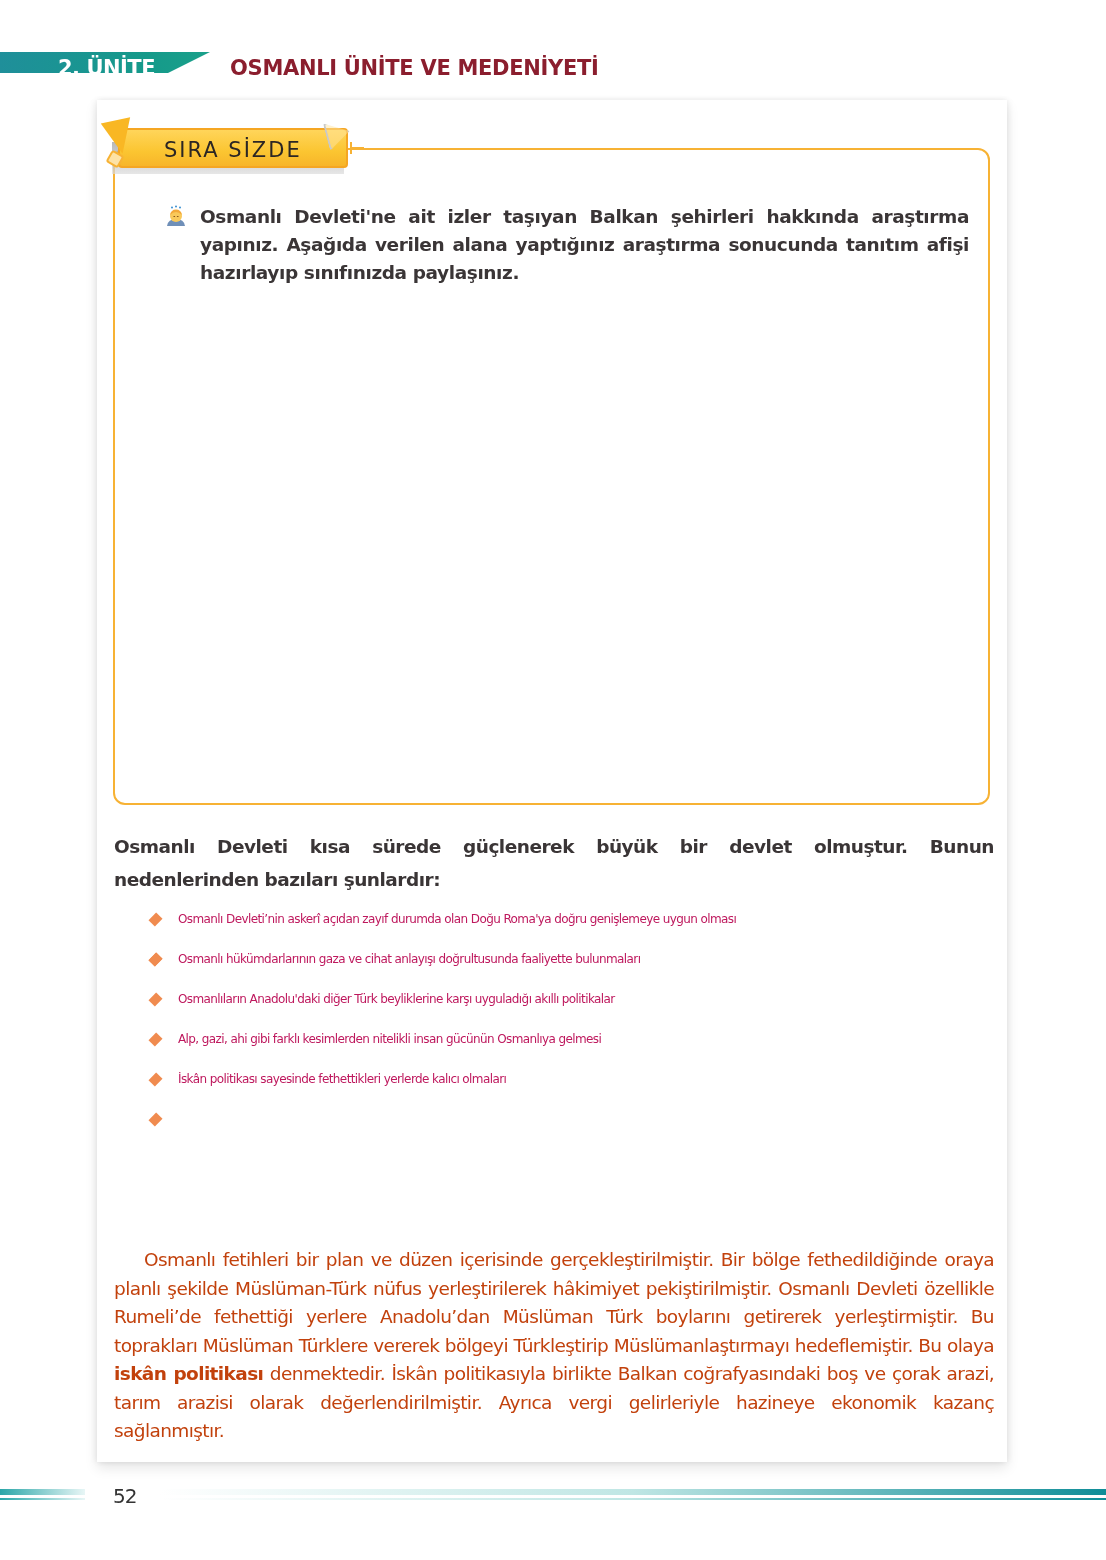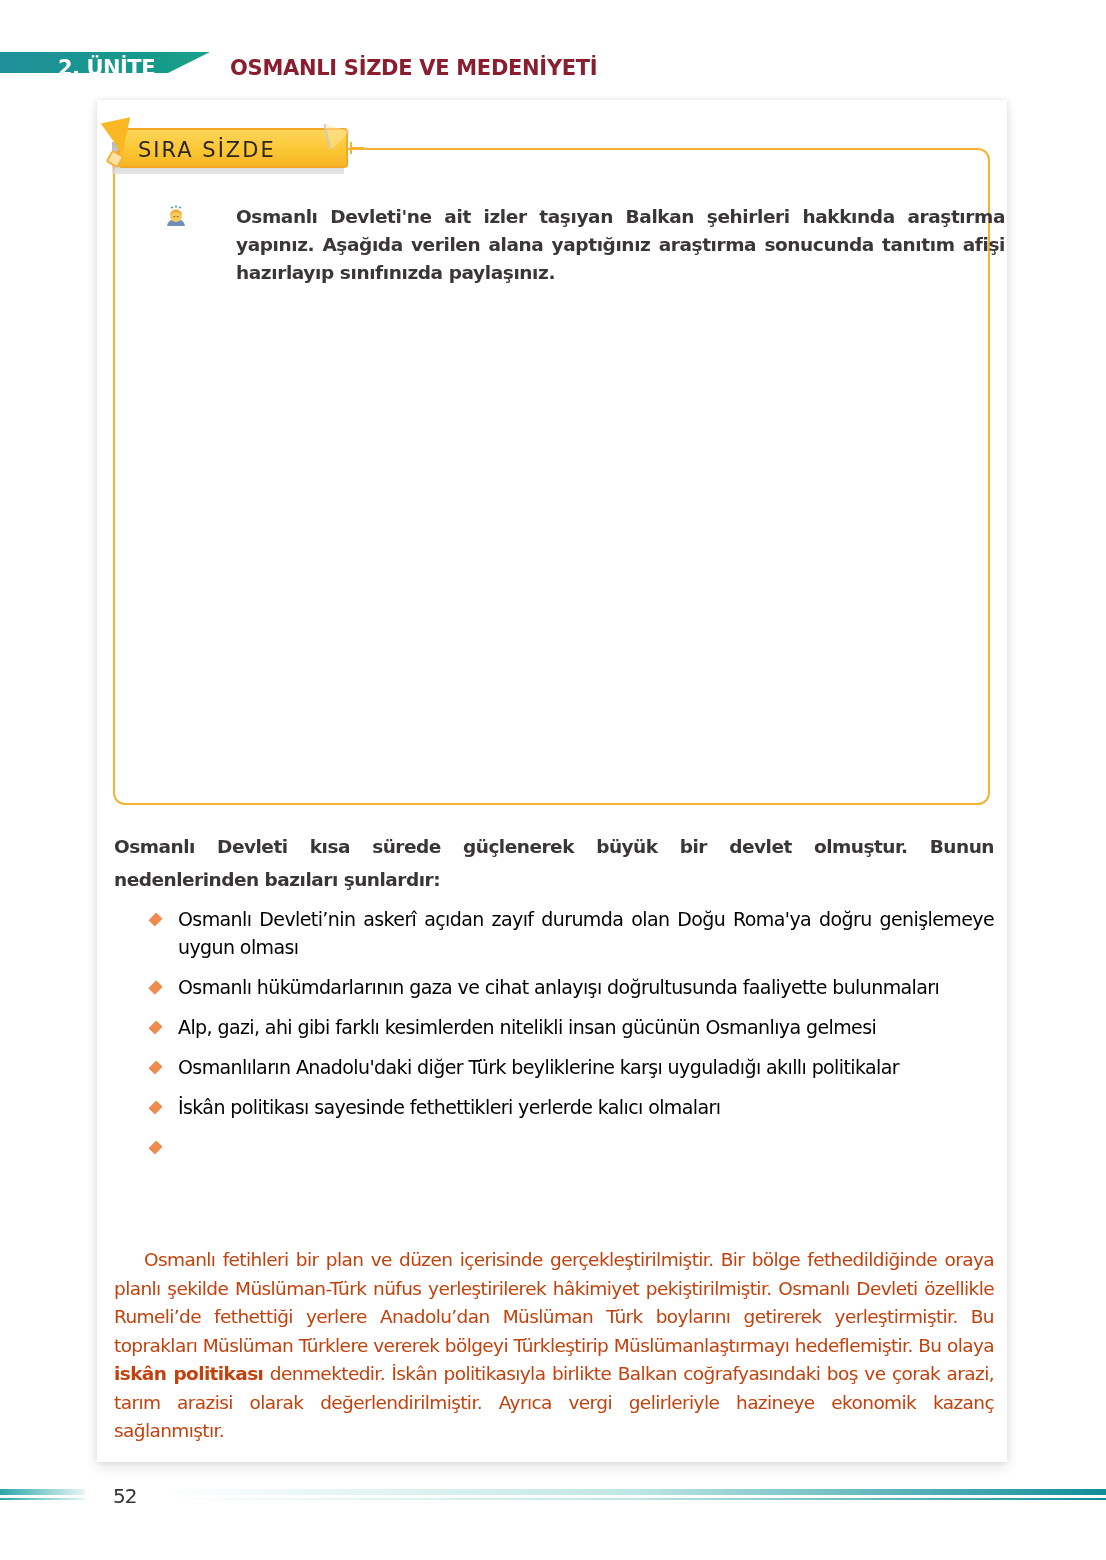--- a/index.html
+++ b/index.html
@@ -37,21 +37,21 @@
   .badge-shadow {
     position: absolute; left: 12px; top: 24px; width: 232px; height: 32px;
     background: linear-gradient(180deg, #9a9a9a 0%, #dcdcdc 100%); opacity: 0.7;
   }
   .badge {
     position: absolute; left: 18px; top: 10px; width: 230px; height: 40px;
     background: linear-gradient(180deg, #ffd55a 0%, #fbc531 60%, #f7b52a 100%);
     border: 2px solid #f5a623; border-radius: 4px;
   }
   .badge span {
-    position: absolute; left: 18px; top: 8px; font-family: "DejaVu Sans", sans-serif;
+    position: absolute; left: 44px; top: 8px; font-family: "DejaVu Sans", sans-serif;
     font-size: 21px; letter-spacing: 2px; color: #2b2624;
   }
   .tri-left {
     position: absolute; left: 4px; top: 2px; width: 0; height: 0;
     border-left: 15px solid transparent; border-right: 15px solid transparent;
     border-top: 34px solid #f9b724; transform: rotate(-12deg);
   }
   .tri-left-small {
     position: absolute; left: 8px; top: 34px; width: 14px; height: 14px;
     border: 2px solid #f7b234; border-radius: 3px; background: #fde2a6; transform: rotate(30deg);
@@ -62,34 +62,34 @@
     clip-path: polygon(0 0, 100% 50%, 0 100%); transform: rotate(-15deg);
   }
   .badge-line {
     position: absolute; left: 350px; top: 147px; width: 14px; height: 2px; background: #f7b234;
   }
   .badge-tick { position: absolute; left: 350px; top: 142px; width: 2px; height: 12px; background: #f7b234; }
 
   .task {
     position: absolute; left: 200px; top: 203px; width: 769px;
     font-family: "DejaVu Sans", sans-serif; font-weight: bold; font-size: 18.5px;
-    line-height: 28px; text-align: justify; color: #3a3536; letter-spacing: -0.4px; margin-left: 36px;
+    line-height: 28px; text-align: justify; color: #3a3536; letter-spacing: -0.4px;
   }
   .task-icon { position: absolute; left: 165px; top: 205px; width: 22px; height: 22px; }
 
   
   .intro {
     position: absolute; left: 114px; top: 830px; width: 880px;
     font-family: "DejaVu Sans", sans-serif; font-weight: bold; font-size: 18.5px;
     line-height: 33px; text-align: justify; color: #3a3536; letter-spacing: -0.5px;
   }
   .bullets { position: absolute; left: 148px; top: 905px; width: 846px; list-style: none; }
   .bullets li {
     position: relative; padding-left: 30px; font-family: "DejaVu Sans", sans-serif;
-    font-size: 19px; line-height: 28px; color: #000000; text-align: justify;
+    font-size: 12px; line-height: 28px; color: #be185d; text-align: justify;
     letter-spacing: -0.6px; margin-bottom: 12px;
   }
   .bullets li .dia {
     position: absolute; left: 3px; top: 10px; width: 9px; height: 9px;
     background: #f08b4f; transform: rotate(45deg) scaleY(1.2);
   }
   .para {
     position: absolute; left: 114px; top: 1246px; width: 880px;
     font-family: "DejaVu Sans", sans-serif; font-size: 18.5px; line-height: 28.5px;
     text-align: justify; text-indent: 30px; color: #c2410c; letter-spacing: -0.6px;
@@ -117,21 +117,21 @@
     position: absolute; left: 113px; top: 1484px; font-family: "DejaVu Sans", sans-serif;
     font-size: 20px; color: #333; letter-spacing: -1px;
   }
 </style>
 </head>
 <body>
 
 <div class="unit-tab">
   <span>2. ÜNİTE</span>
 </div>
-<div class="unit-title">OSMANLI SİZDE VE MEDENİYETİ</div>
+<div class="unit-title">OSMANLI ÜNİTE VE MEDENİYETİ</div>
 
 <div class="card"></div>
 
 <div class="activity-box"></div>
 
 <div class="badge-wrap">
   <div class="badge-shadow"></div>
   <div class="badge">
     <span>SIRA SİZDE</span>
   </div>
@@ -153,22 +153,22 @@
 </svg>
 
 <div class="task">Osmanlı Devleti'ne ait izler taşıyan Balkan şehirleri hakkında araştırma yapınız. Aşağıda verilen alana yaptığınız araştırma sonucunda tanıtım afişi hazırlayıp sınıfınızda paylaşınız.</div>
 
 <div class="intro">Osmanlı Devleti kısa sürede güçlenerek büyük bir devlet olmuştur. Bunun nedenleri̇nden bazıları şunlardır:</div>
 
 <ul class="bullets">
   <li><span class="dia"></span><span>Osmanlı Devleti’nin askerî açıdan zayıf durumda olan Doğu Roma'ya doğru genişlemeye uygun olması</span></li>
   <li><span class="dia"></span></li>
   <li><span class="dia"></span><span>Osmanlı hükümdarlarının gaza ve cihat anlayışı doğrultusunda faaliyette bulunmaları</span></li>
+  <li><span class="dia"></span><span>Osmanlıların Anadolu'daki diğer Türk beyliklerine karşı uyguladığı akıllı politikalar</span></li>
   <li><span class="dia"></span><span>Alp, gazi, ahi gibi farklı kesimlerden nitelikli insan gücünün Osmanlıya gelmesi</span></li>
-  <li><span class="dia"></span><span>Osmanlıların Anadolu'daki diğer Türk beyliklerine karşı uyguladığı akıllı politikalar</span></li>
   <li><span class="dia"></span><span>İskân politikası sayesinde fethettikleri yerlerde kalıcı olmaları</span></li>
   <li><span class="dia"></span></li>
 </ul>
 
 <p class="para"><span>Osmanlı fetihleri bir plan ve düzen içerisinde gerçekleştirilmiştir. Bir bölge fethedildiğinde oraya planlı şekilde Müslüman-Türk nüfus yerleştirilerek hâkimiyet pekiştirilmiştir. Osmanlı Devleti özellikle Rumeli’de fethettiği yerlere Anadolu’dan Müslüman Türk boylarını getirerek yerleştirmiştir. Bu toprakları Müslüman Türklere vererek bölgeyi Türkleştirip Müslümanlaştırmayı hedeflemiştir. Bu olaya </span><b>iskân politikası</b><span> denmektedir. İskân politikasıyla birlikte Balkan coğrafyasındaki boş ve çorak arazi, tarım arazisi olarak değerlendirilmiştir. Ayrıca vergi gelirleriyle hazineye ekonomik kazanç sağlanmıştır.</span></p>
 
 <div class="footer-left"></div>
 <div class="footer-left2"></div>
 <div class="footer-right"></div>
 <div class="footer-right2"></div>

